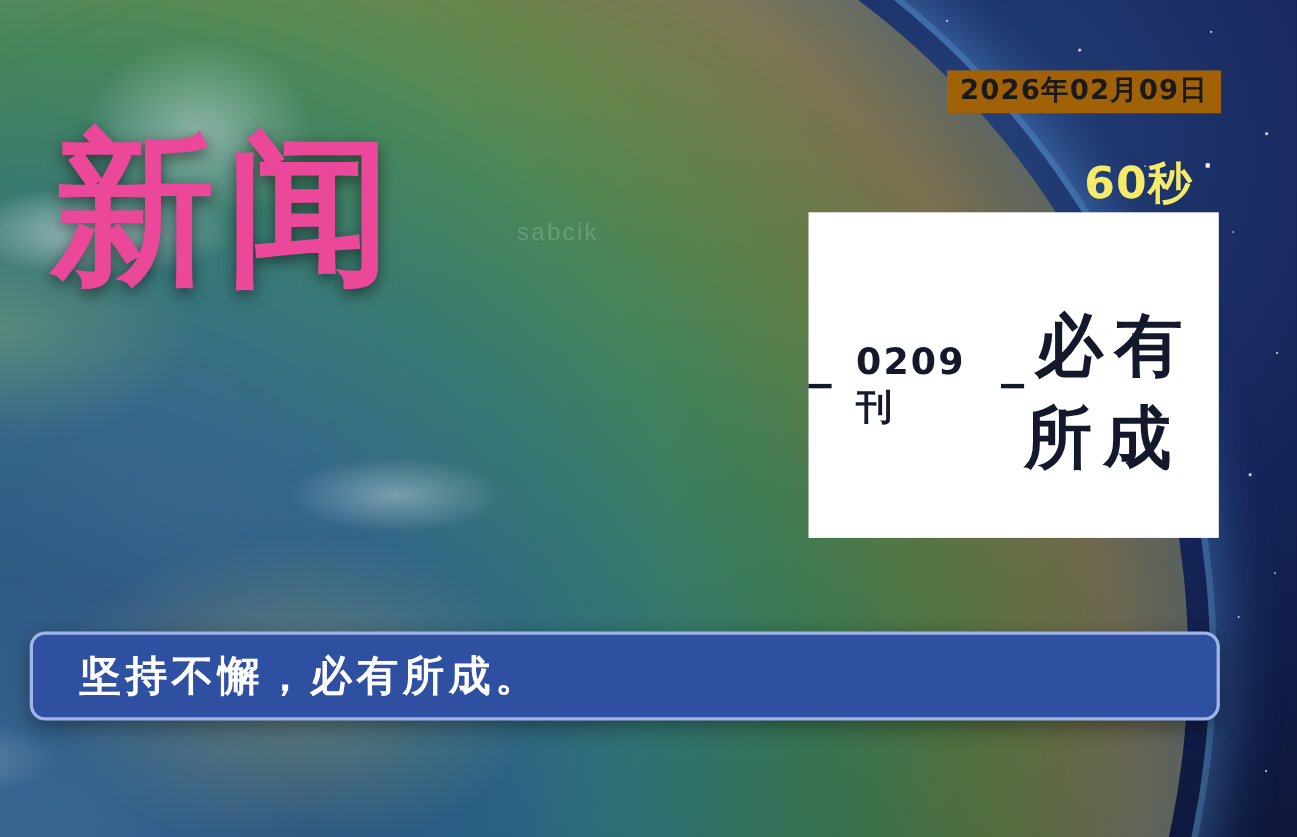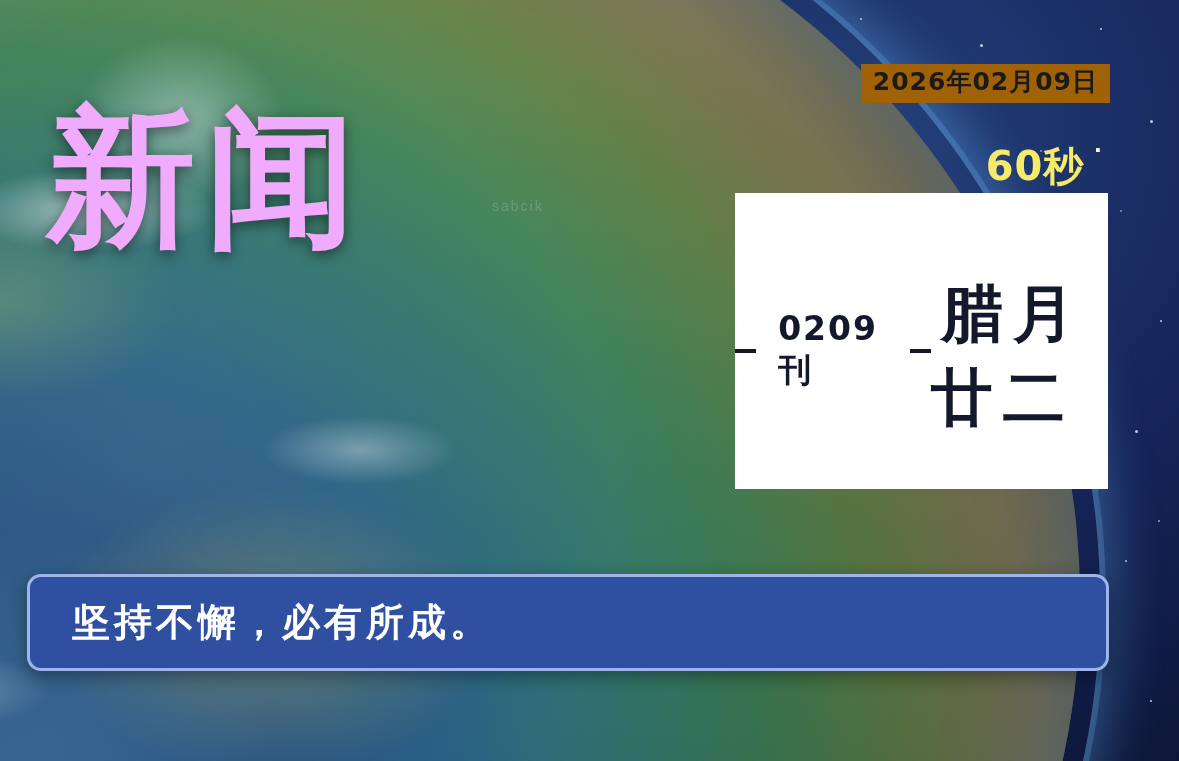--- a/index.html
+++ b/index.html
@@ -87,23 +87,23 @@
   .earth-shadow {
     position: absolute;
     inset: 0;
     border-radius: 50%;
     background: radial-gradient(circle at 34% 44%, rgba(0,0,0,0) 40%, rgba(5,10,30,0.35) 78%, rgba(3,6,20,0.85) 100%);
   }
 
   
   .watermark {
     position: absolute;
-    left: 492px;
+    left: 470px;
     top: 198px;
-    font-size: 14px;
+    font-size: 22px;
     letter-spacing: 2px;
     color: rgba(255,255,255,0.18);
     font-family: "Liberation Sans", sans-serif;
   }
 
   
   .title-block {
     position: absolute;
     left: 46px;
     top: 96px;
@@ -113,26 +113,26 @@
     font-family: "DejaVu Sans", sans-serif;
     font-weight: bold;
     font-size: 150px;
     line-height: 150px;
     letter-spacing: 10px;
     color: #f5ea6a;
     text-shadow: 0 4px 14px rgba(0,0,0,0.45);
     white-space: nowrap;
   }
   .title-line2 {
-    font-family: Liberation Mono, monospace;
+    font-family: Liberation Sans, sans-serif;
     font-weight: bold;
     font-size: 150px;
     line-height: 160px;
     letter-spacing: 10px;
-    color: #f0abfc;
+    color: #ec4899;
     text-shadow: 0 4px 14px rgba(0,0,0,0.5);
     white-space: nowrap;
     margin-top: 14px;
   }
 
   
   .date-chip {
     position: absolute;
     right: 69px;
     top: 64px;
@@ -228,21 +228,21 @@
     color: #13182a;
     text-indent: 10px;
   }
 
   
   .quote-bar {
     position: absolute;
     left: 27px;
     top: 574px;
     width: 1082px;
-    height: 97px;
+    height: 81px;
     background: #2f4fa0;
     border: 3px solid #9fb4e8;
     border-radius: 14px;
     display: flex;
     align-items: center;
     box-sizing: border-box;
     box-shadow: 0 6px 18px rgba(0,0,0,0.35);
   }
   .quote-text {
     font-family: "DejaVu Sans", sans-serif;
@@ -309,20 +309,20 @@
     <span class="tag-60">60秒</span>
     <span class="tag-dot">·</span>
   </div>
 
   <div class="info-card">
     <div class="issue-row">
       <span class="issue-dash"></span>
       <span>0209刊</span>
       <span class="issue-dash"></span>
     </div>
-    <div class="lunar">腊月廿二</div>
+    <div class="lunar">必有所成</div>
   </div>
 
   <div class="quote-bar">
     <div class="quote-text">坚持不懈，必有所成。</div>
   </div>
 
 </div>
 
 </body></html>

